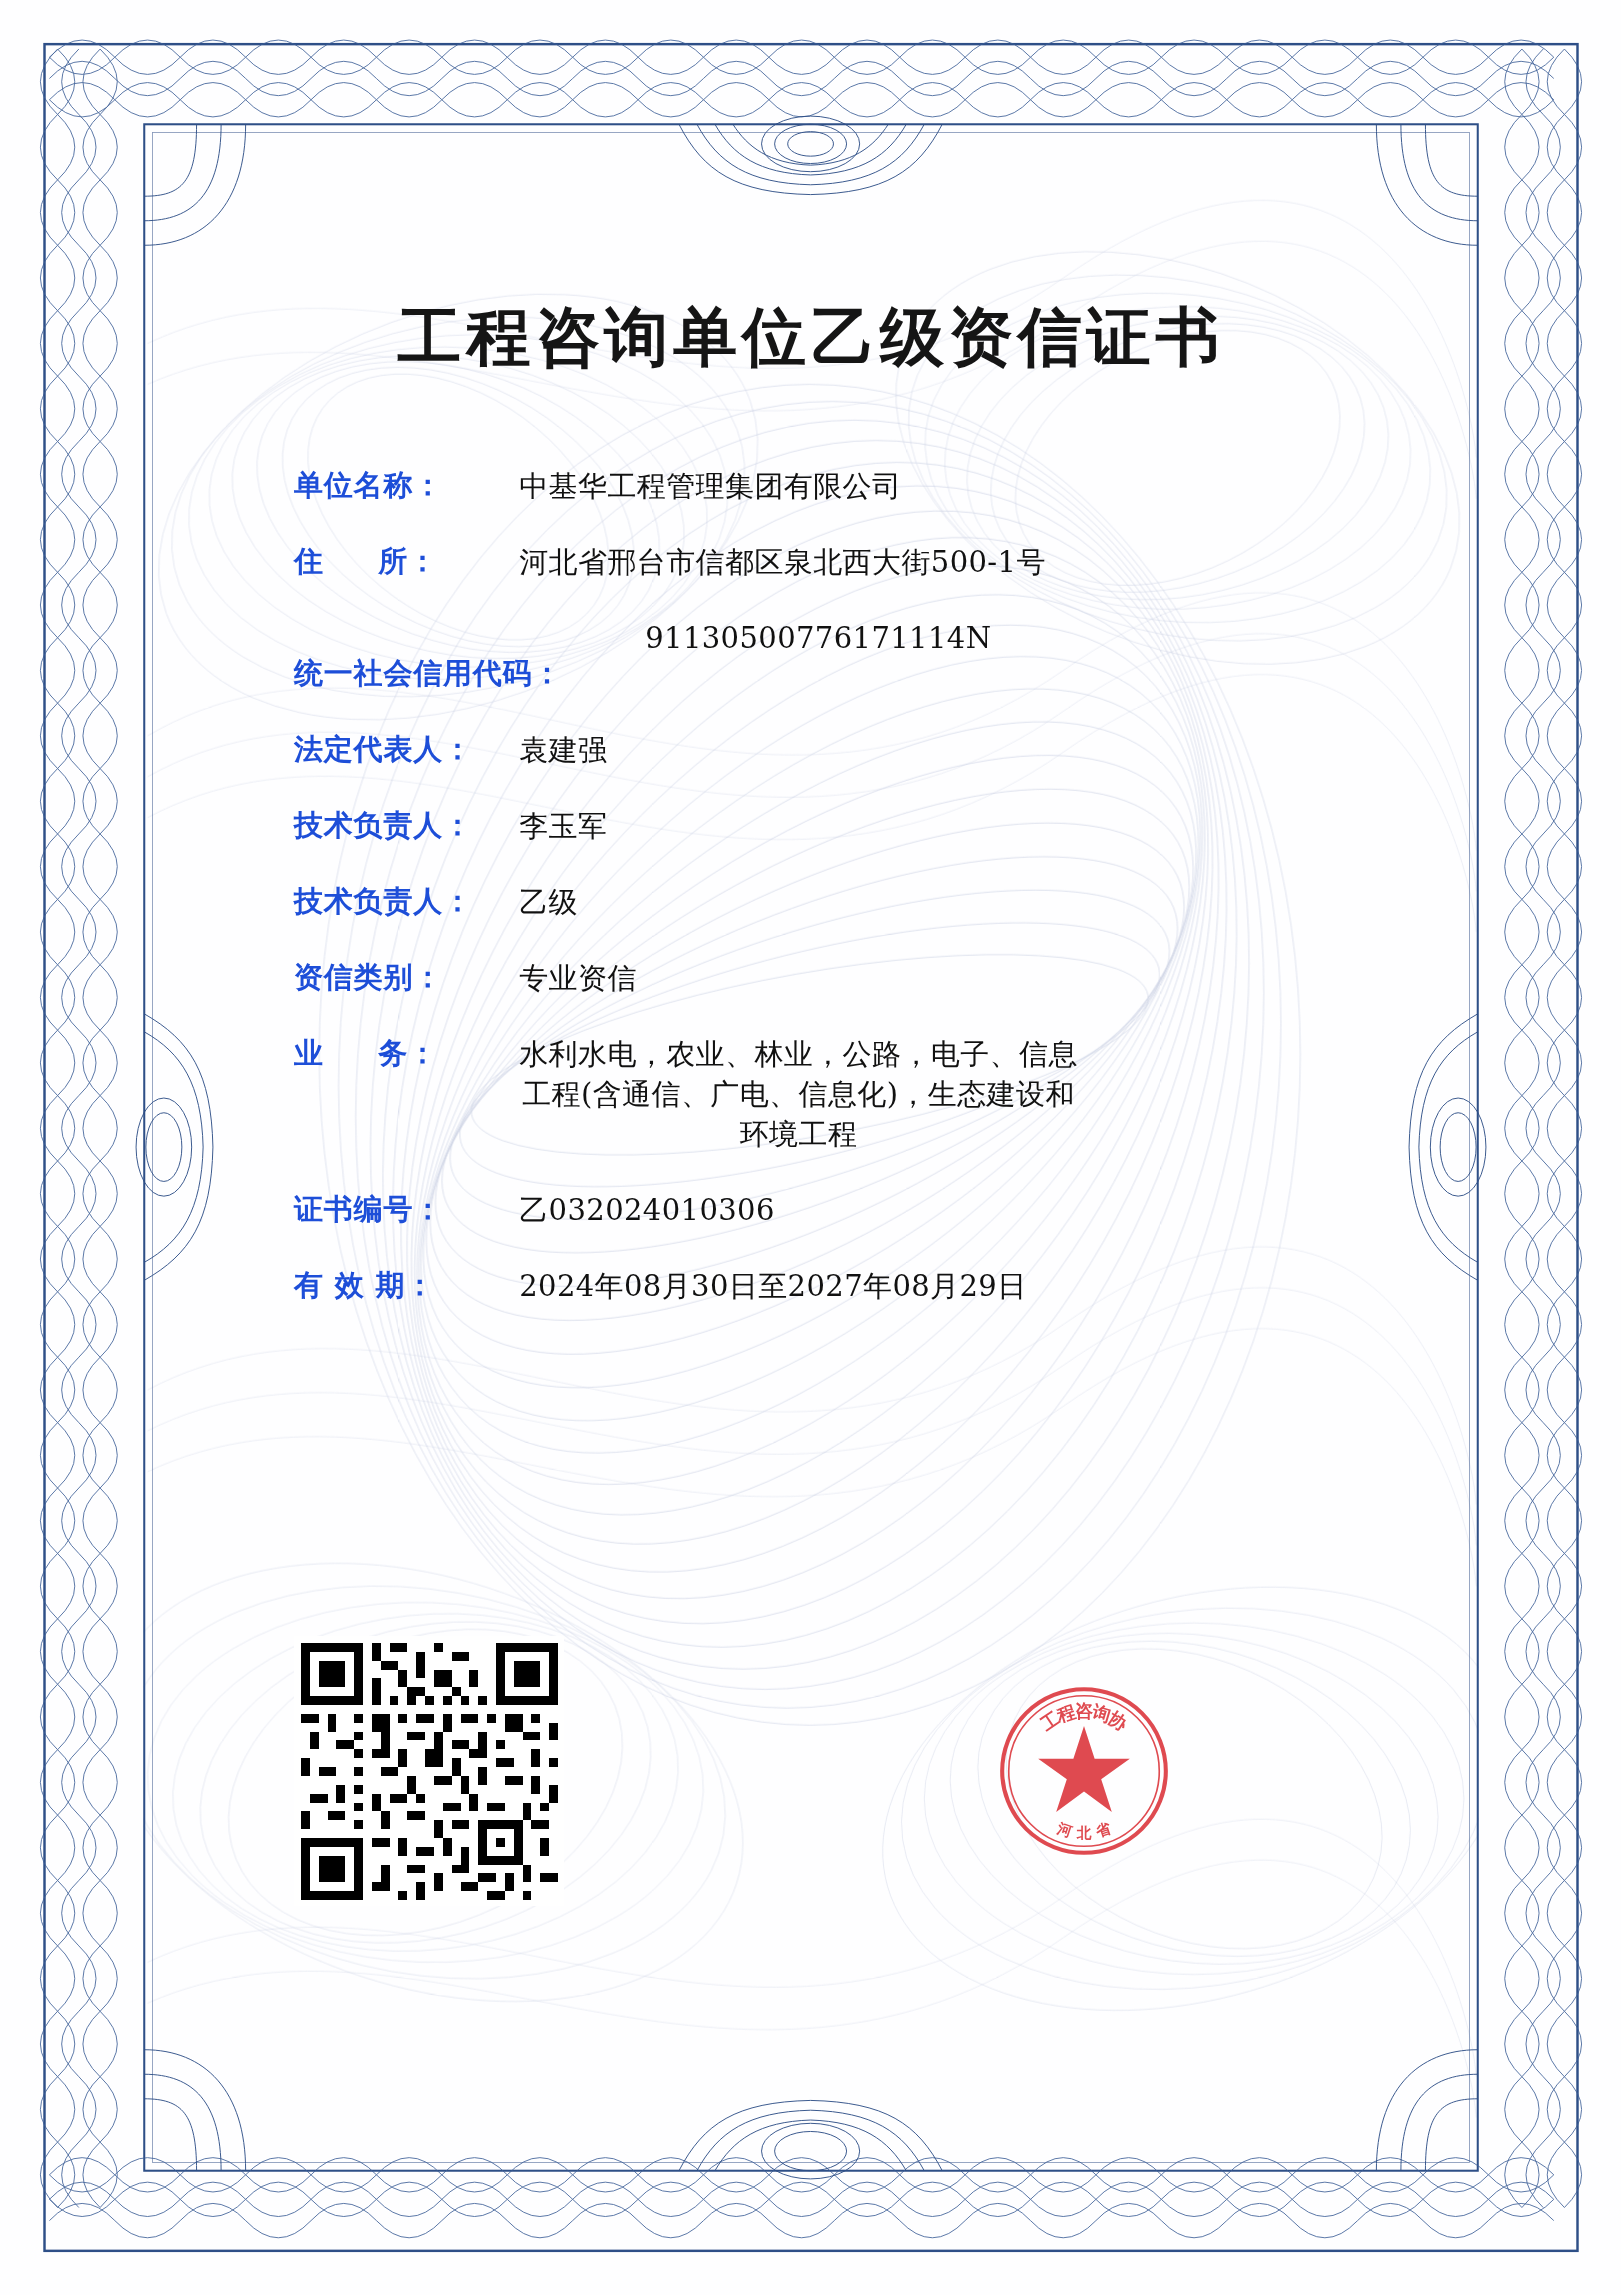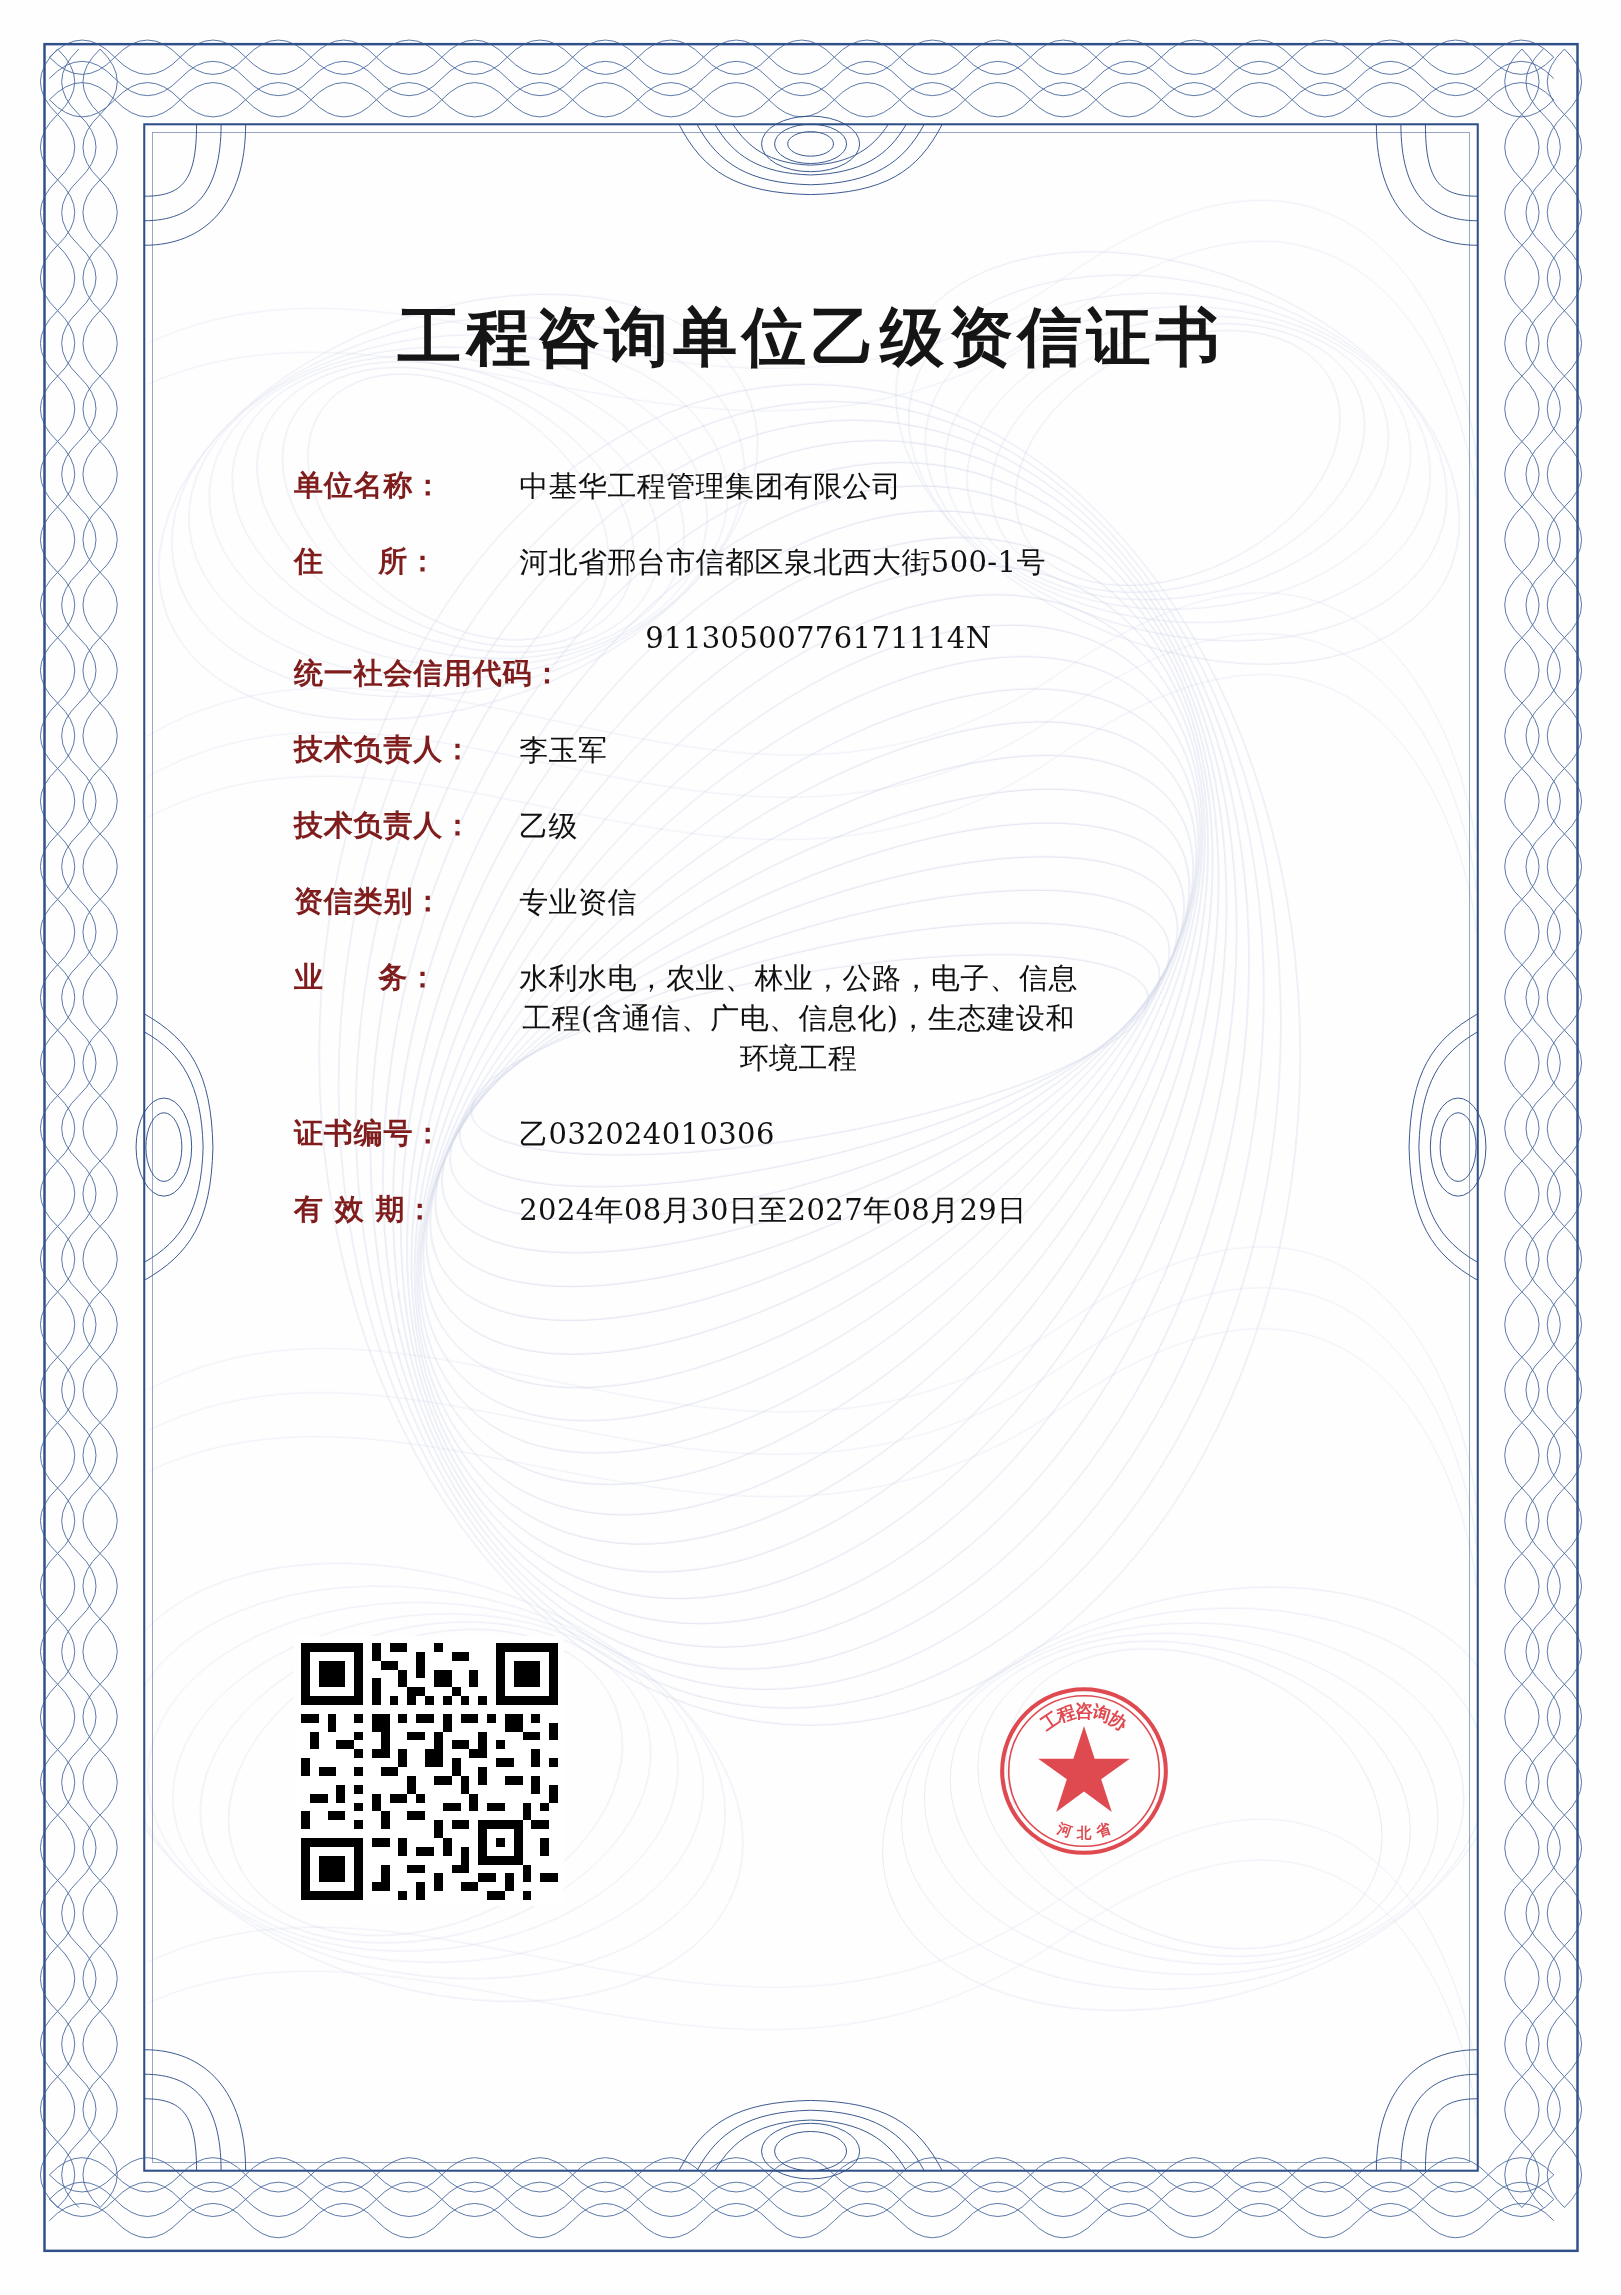--- a/index.html
+++ b/index.html
@@ -64,21 +64,21 @@
   .field-row {
     display: flex;
     align-items: flex-start;
     margin-bottom: 36px;
   }
   .field-label {
     flex: 0 0 auto;
     font-family: "DejaVu Sans", "Liberation Sans", sans-serif;
     font-size: 29px;
     font-weight: 600;
-    color: #7f1d1d;
+    color: #1d4ed8;
     white-space: pre;
     letter-spacing: 0.8px;
   }
   .field-value {
     font-family: "DejaVu Serif", "Liberation Serif", serif;
     font-size: 29px;
     color: #111;
     line-height: 1.38;
     letter-spacing: 0.4px;
     white-space: pre-line;
@@ -307,20 +307,24 @@
       <div class="field-row">
         <div class="field-label lbl-w-short">住     所：</div>
         <div class="field-value val-indent">河北省邢台市信都区泉北西大街500-1号</div>
       </div>
 
       <div class="field-row">
         <div class="field-label lbl-w-long">统一社会信用代码：</div>
         <div class="field-value val-indent">91130500776171114N</div>
       </div>
 
+      <div class="field-row">
+        <div class="field-label lbl-w-short">法定代表人：</div>
+        <div class="field-value val-indent">袁建强</div>
+      </div>
 
       <div class="field-row">
         <div class="field-label lbl-w-short">技术负责人：</div>
         <div class="field-value val-indent">李玉军</div>
       </div>
 
       <div class="field-row">
         <div class="field-label lbl-w-short">技术负责人：</div>
         <div class="field-value val-indent">乙级</div>
       </div>

